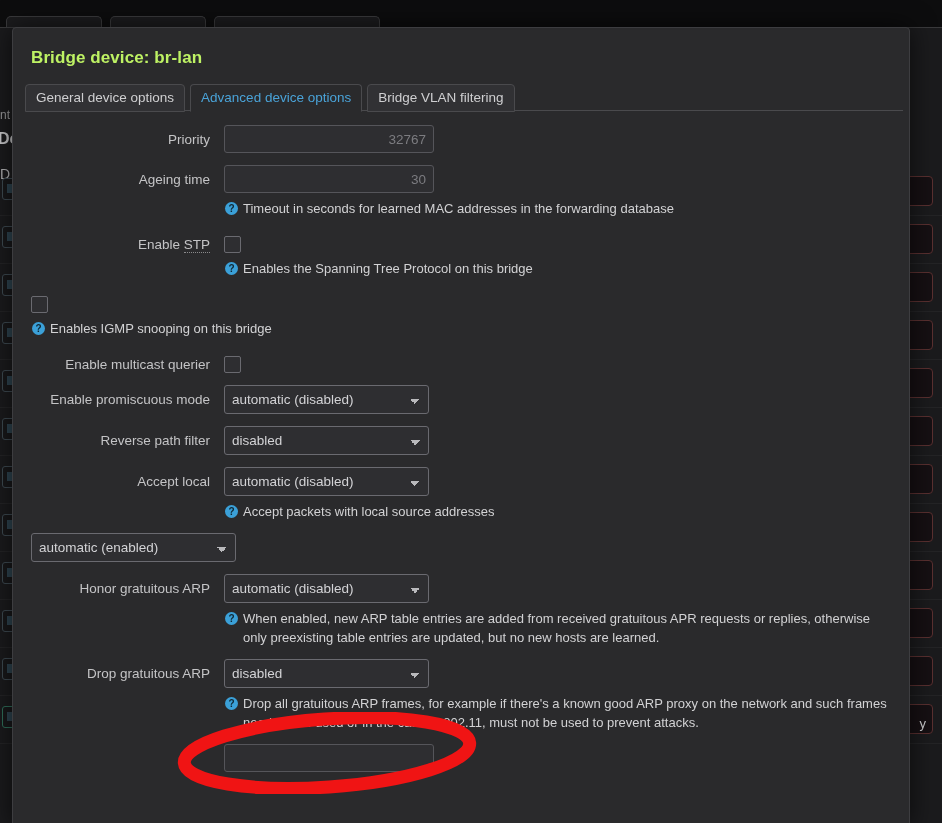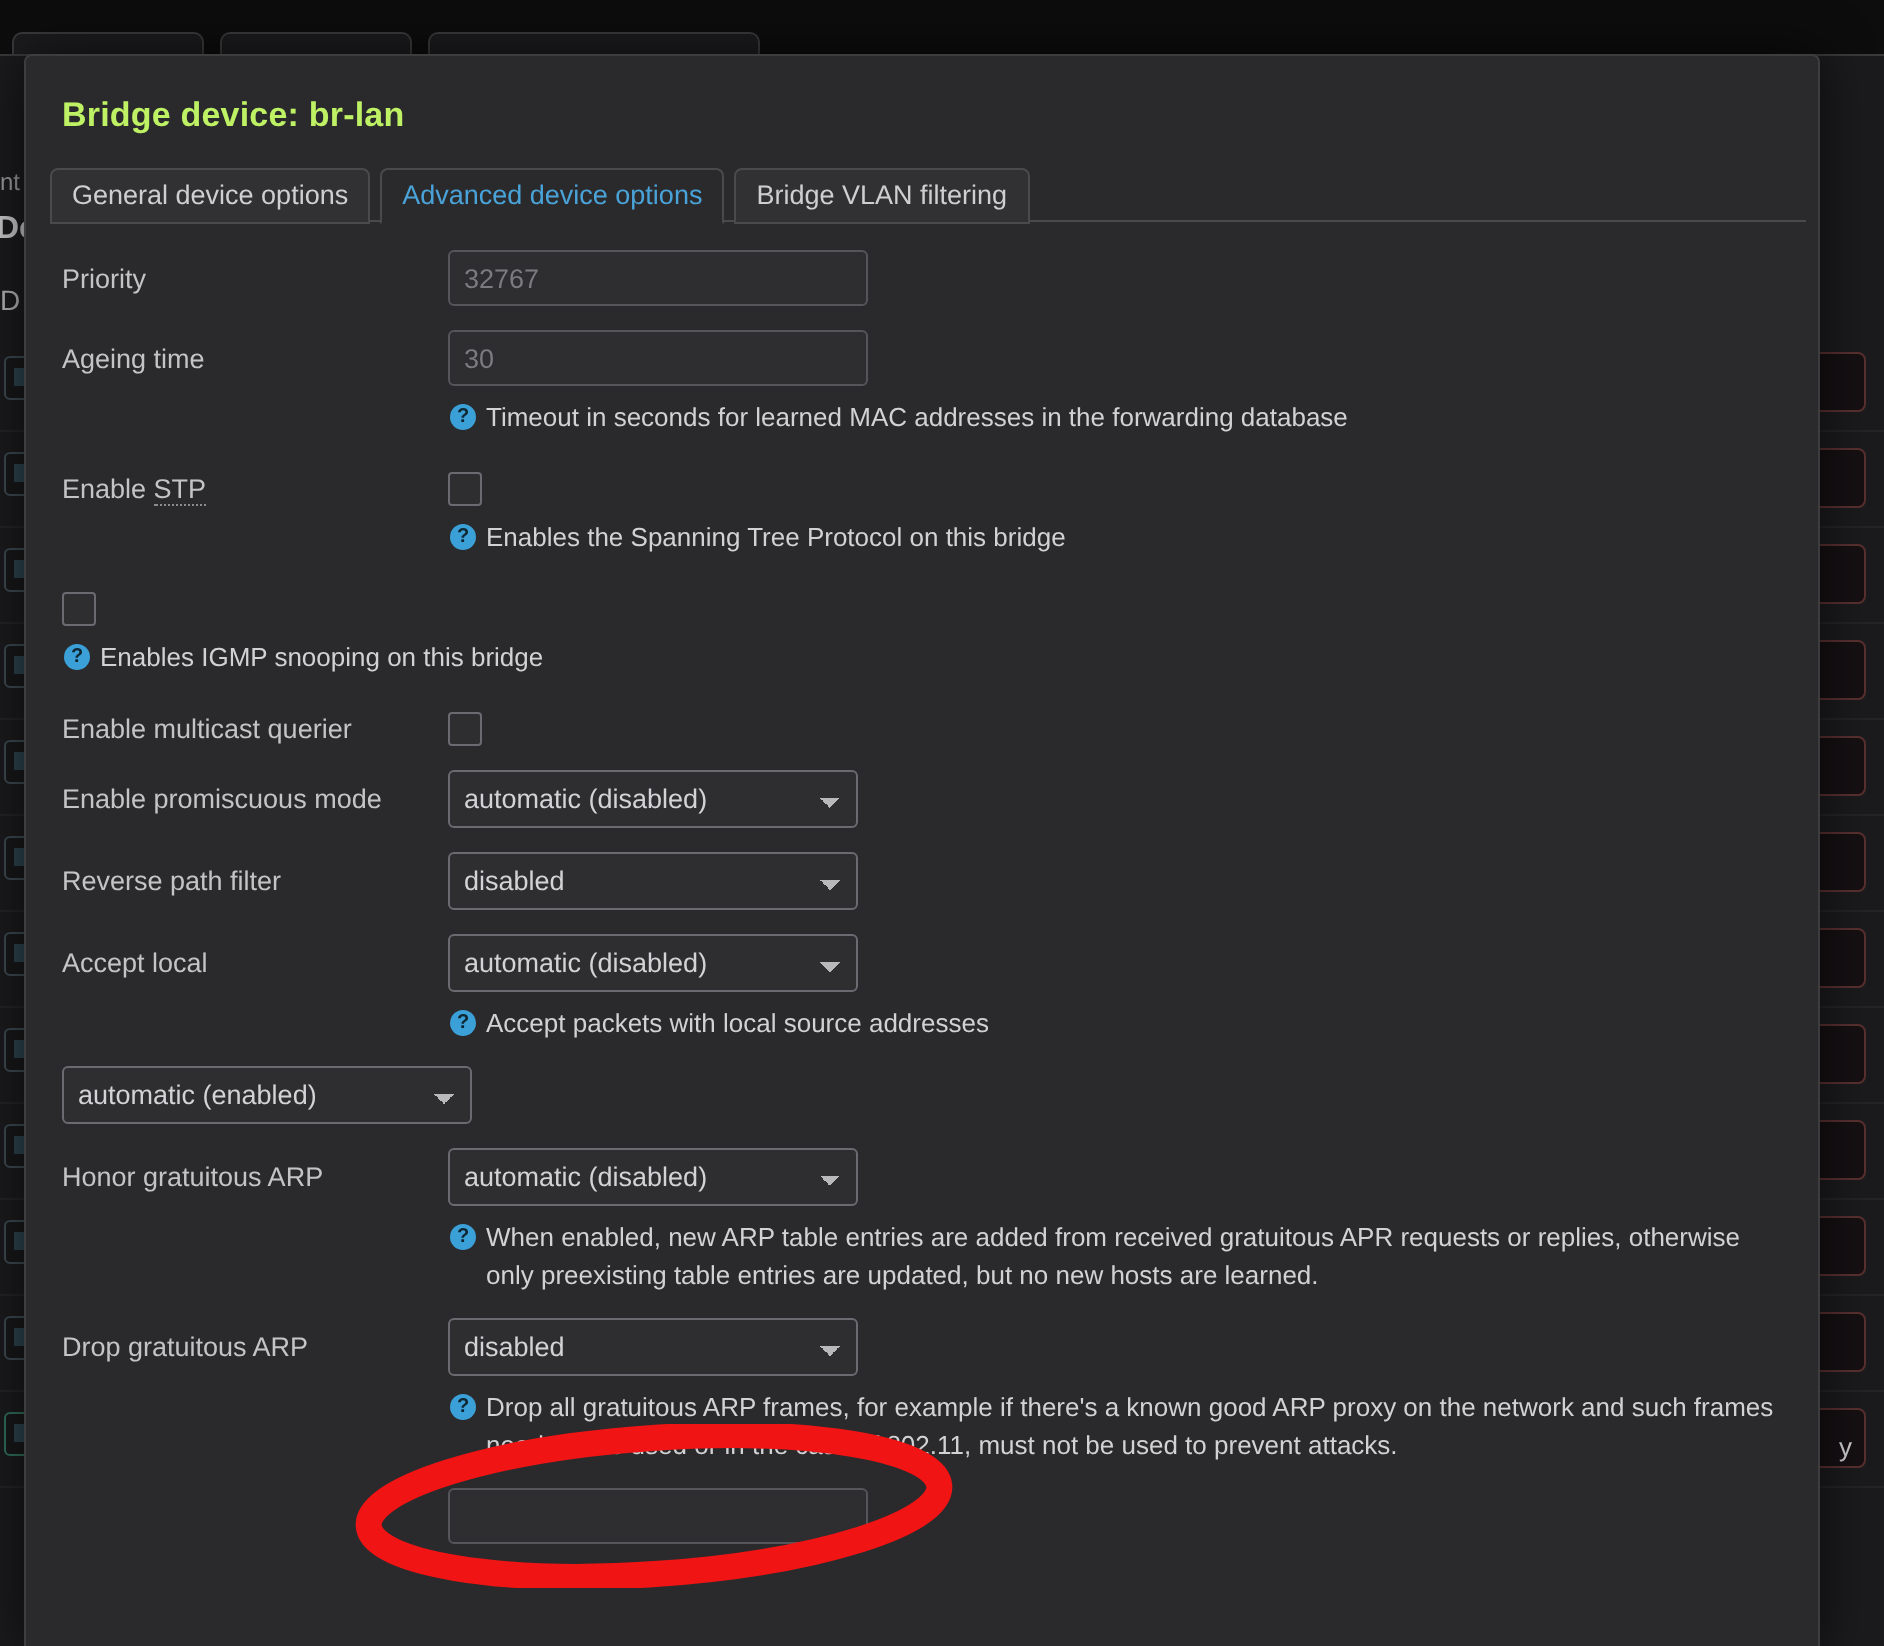--- a/index.html
+++ b/index.html
@@ -35,20 +35,21 @@
     position: absolute;
     left: 0; top: 27px; right: 0; bottom: 0;
     background: #1b1b1d;
     border-top: 1px solid #3a3a3c;
   }
   .bg-text {
     position: absolute;
     color: #9a9a9c;
     font-size: 13px;
     white-space: nowrap;
+    margin-top: 24px;
   }
   .bg-text.lbl-int { left: 0px; top: 56px; font-size: 12px; }
   .bg-text.lbl-de  { left: -2px; top: 78px; font-weight: bold; font-size: 16px; color: #c9c9cb; }
   .bg-text.lbl-d   { left: 0px; top: 114px; font-size: 14px; color: #b4b4b6; }
 
   .bg-rows {
     position: absolute;
     left: 0; right: 0; top: 140px;
   }
   .bg-row {
@@ -156,21 +157,21 @@
     padding: 14px 18px 0 18px;
   }
   .row {
     display: flex;
     align-items: flex-start;
     margin-bottom: 12px;
   }
   .row .label {
     width: 193px;
     flex: 0 0 193px;
-    text-align: left;
+    text-align: right;
     padding: 6px 14px 0 0;
     color: #c4c4c6;
     font-size: 13.5px;
     line-height: 17px;
   }
   .row .field {
     flex: 1 1 auto;
     min-width: 0;
   }
   abbr.hint {
@@ -183,20 +184,21 @@
     width: 210px;
     height: 28px;
     padding: 3px 7px;
     background: #2e2e31;
     color: #7dd3fc;
     border: 1px solid #55555a;
     border-radius: 3px;
     font-family: "Liberation Sans", sans-serif;
     font-size: 13.5px;
     outline: none;
+    text-align: right;
   }
   input.text::placeholder { color: #7c7c80; }
 
   select.sel {
     width: 205px;
     height: 29px;
     padding: 3px 22px 3px 7px;
     background-color: #2e2e31;
     color: #d3d3d6;
     border: 1px solid #6a6a70;

